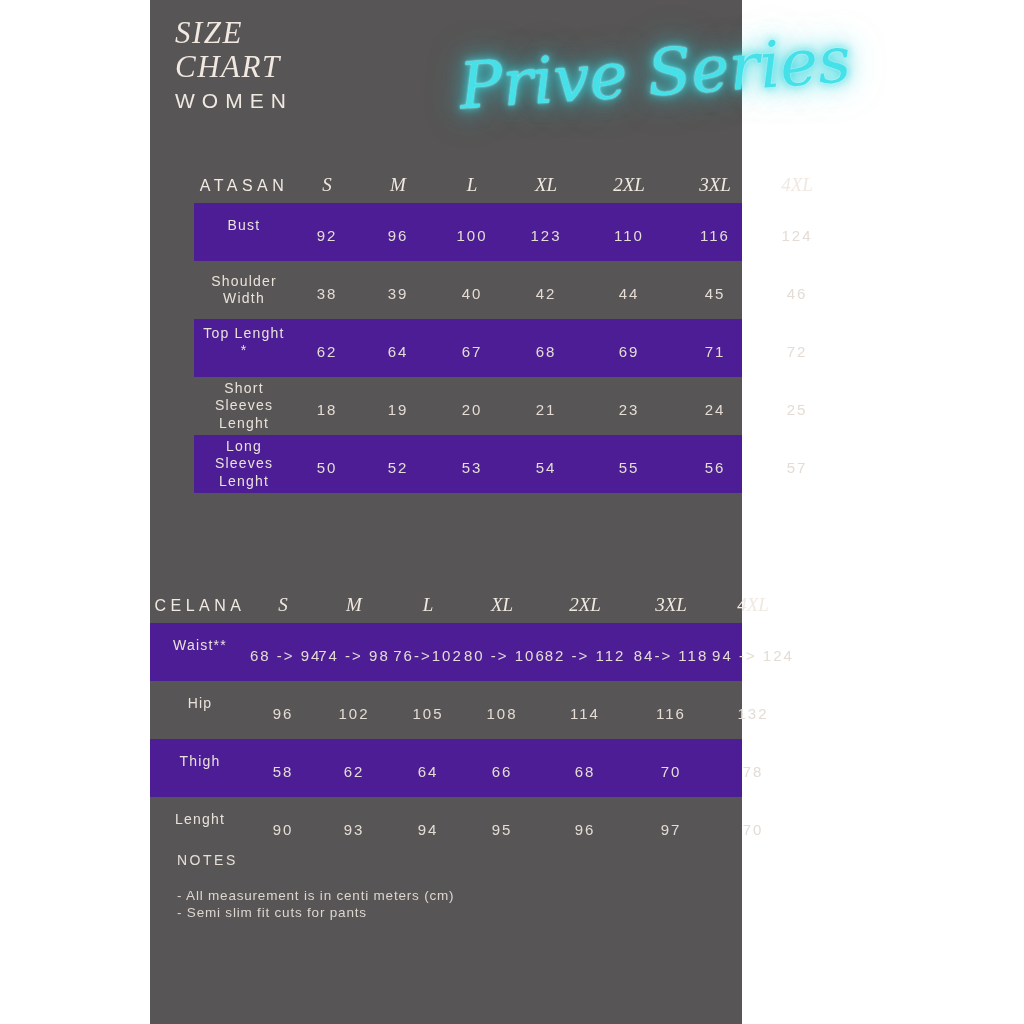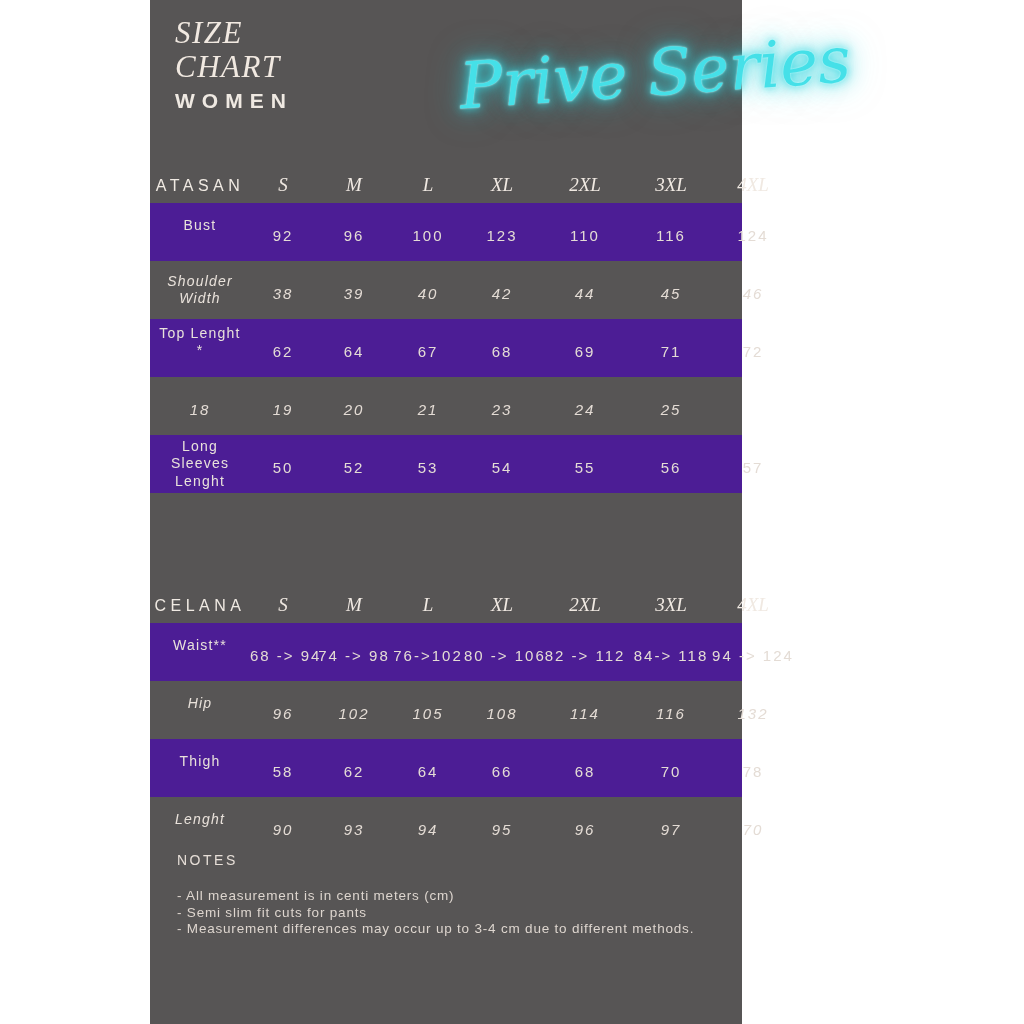--- a/index.html
+++ b/index.html
@@ -11,41 +11,41 @@
     position:absolute;left:150px;top:0;width:592px;height:1024px;
     background:#575555;color:#e8e0d9;
   }
   
   .title-block{position:absolute;top:16px;left:25px;}
   .title-serif{
     font-family:"Liberation Serif", serif;font-style:italic;
     font-size:31px;line-height:1.1;letter-spacing:1.5px;color:#f1e9e1;
   }
   .title-women{
-    font-size:21px;letter-spacing:7px;color:#efe9e2;margin-top:5px;font-weight:700;
+    font-size:21px;letter-spacing:7px;color:#efe9e2;margin-top:5px;font-weight:400;
   }
   .neon{
     position:absolute;top:0;left:295px;width:420px;height:145px;
     display:flex;align-items:center;justify-content:center;
     font-family:"DejaVu Serif", serif;font-style:italic;
     font-size:64px;color:#45e0e8;transform:rotate(-4deg);white-space:nowrap;
     text-shadow:0 0 2px #c9fdff,0 0 9px #38dae3,0 0 20px #2bd1db,0 0 36px rgba(43,209,219,.55);
   }
   
   .table{position:absolute;left:0;right:0;}
-  .t-atasan{top:155px;}
+  .t-atasan{top:155px;margin-left:44px;}
   .t-celana{top:575px;}
   .trow{
     display:grid;
     grid-template-columns:100px 66px 76px 72px 76px 90px 82px 82px 1fr;
     align-items:center;height:58px;
   }
   .trow.head{height:44px;align-items:end;padding-bottom:4px;background:transparent;}
   .trow.teal{background:#4c1d95;}
-  .trow.gray{background:transparent;font-style:italic;}
+  .trow.gray{background:transparent;}
   .seclabel{
     text-align:center;font-size:16px;letter-spacing:4.5px;color:#f0eae3;padding-bottom:4px;
   }
   .shead{
     text-align:center;font-family:"Liberation Serif", serif;font-style:italic;
     font-size:19px;color:#f0e9e2;padding-bottom:3px;
   }
   .rlabel{
     text-align:center;font-size:14px;letter-spacing:1.2px;line-height:1.25;
     color:#e9e2db;transform:translateY(-6px);padding:0 4px;
@@ -116,20 +116,21 @@
       <div class="val">64</div>
       <div class="val">67</div>
       <div class="val">68</div>
       <div class="val">69</div>
       <div class="val">71</div>
       <div class="val">72</div>
       <div></div>
     </div>
 
     <div class="trow gray">
+      <div class="rlabel" style="transform:none">Short Sleeves Lenght</div>
       <div class="val">18</div>
       <div class="val">19</div>
       <div class="val">20</div>
       <div class="val">21</div>
       <div class="val">23</div>
       <div class="val">24</div>
       <div class="val">25</div>
       <div></div>
     </div>
 
@@ -205,16 +206,15 @@
       <div class="val">97</div>
       <div class="val">70</div>
       <div></div>
     </div>
   </div>
 
   <div class="notes">
     <div class="notes-heading">NOTES</div>
     <div class="note-line">- All measurement is in centi meters (cm)</div>
     <div class="note-line">- Semi slim fit cuts for pants</div>
-    <div class="note-line">- Measurement differences may occur up to 3-4 cm due to different methods.</div>
   </div>
 
 </div>
 
 </body></html>

